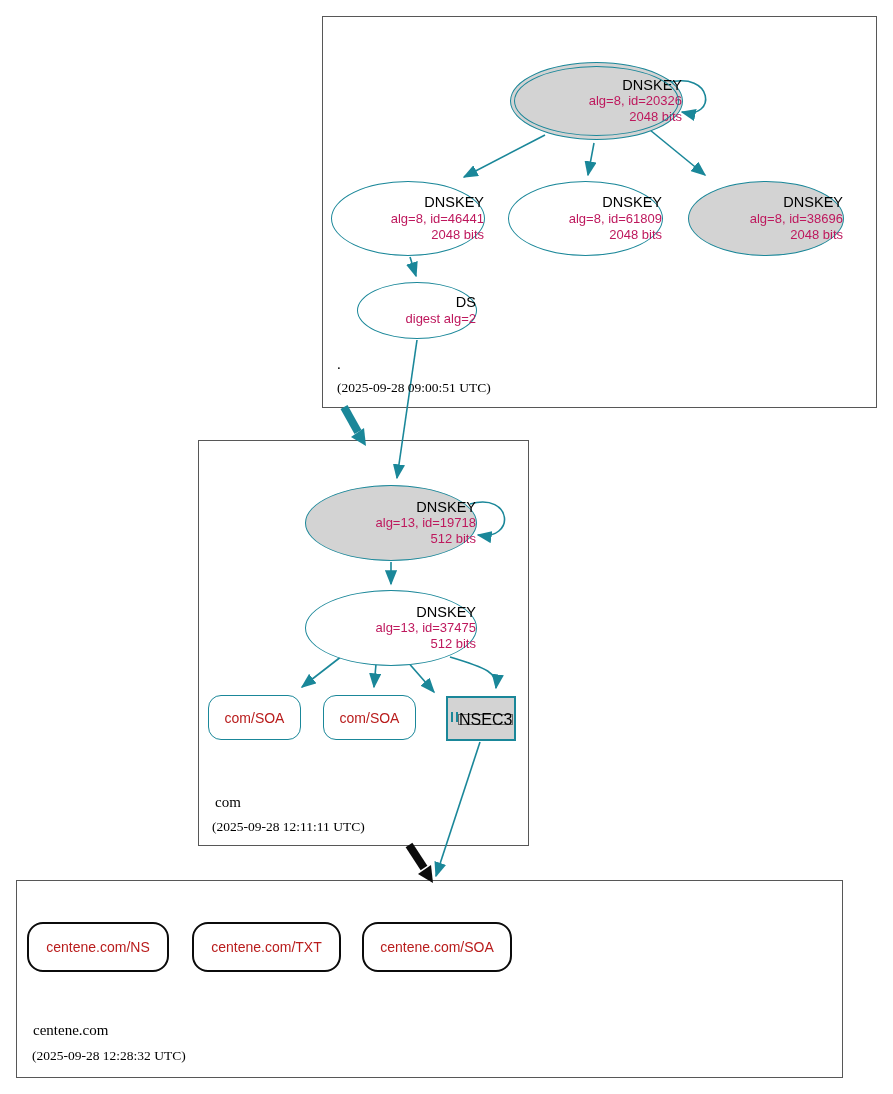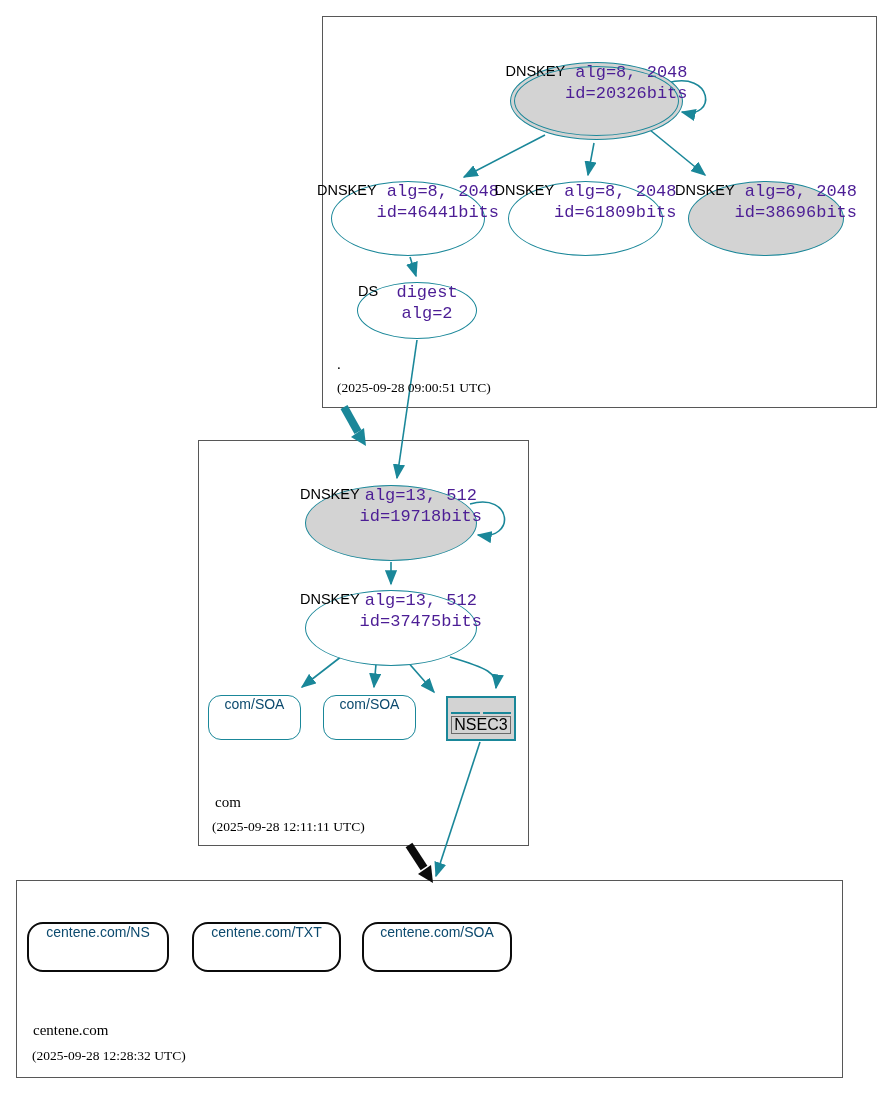--- a/index.html
+++ b/index.html
@@ -7,32 +7,32 @@
     --gray-fill:#d3d3d3;
     --box-border:#575757;
     --black:#0b0b0b;
   }
   *{box-sizing:border-box;margin:0;padding:0}
   body{background:#fff;font-family:"Liberation Sans",sans-serif}
   .canvas{position:relative;width:893px;height:1094px;background:#ffffff;overflow:hidden}
   .edges{position:absolute;left:0;top:0;z-index:1}
   .zone-box{position:absolute;border:1.2px solid var(--box-border);background:transparent;z-index:0}
   .ellipse{position:absolute;border:1.7px solid var(--teal);border-radius:50%;
-           display:flex;flex-direction:row;align-items:flex-start;justify-content:center;
+           display:flex;flex-direction:column;align-items:flex-end;justify-content:center;
            background:#fff;z-index:2;text-align:center}
   .ellipse.gray{background:var(--gray-fill)}
   .ring{position:absolute;left:3px;top:3px;right:3px;bottom:3px;border:1.7px solid var(--teal);
         border-radius:50%;pointer-events:none}
   .node-title{font-size:14.5px;color:#000;line-height:1.15}
-  .node-detail{font-family:Liberation Mono, monospace;font-size:17px;line-height:1.22;color:#4c1d95}
+  .node-detail{font-family:Liberation Sans, sans-serif;font-size:13px;line-height:1.22;color:#be185d}
   .rrset{position:absolute;border:1.8px solid var(--teal);border-radius:13px;background:#fff;
-         display:flex;align-items:flex-start;justify-content:center;font-size:14px;color:#0c4a6e;z-index:2}
+         display:flex;align-items:center;justify-content:center;font-size:14px;color:#b91c1c;z-index:2}
   .rrset.black{border:2px solid var(--black);border-radius:16px;font-size:14px}
   .nsec3{position:absolute;background:var(--gray-fill);border:2.2px solid var(--teal);
-         padding:14px 3px;display:flex;flex-direction:column;z-index:2}
+         padding:14px 3px;display:flex;z-index:2}
   .nsec3-cells{display:flex;gap:3px;height:10px}
   .nsec3-cell{flex:1;border:1.6px solid var(--teal);background:var(--gray-fill)}
   .nsec3-label{flex:1;margin-top:2px;border:1px solid #6a6a6a;display:flex;align-items:center;
                justify-content:center;font-size:16px;line-height:1;color:#000}
   .zone-name{position:absolute;font-family:"Liberation Serif","DejaVu Serif",serif;
              font-size:15px;color:#000;z-index:2}
   .zone-ts{position:absolute;font-family:Liberation Serif, serif;
            font-size:13.5px;color:#000;z-index:2}
 </style>
 </head>

